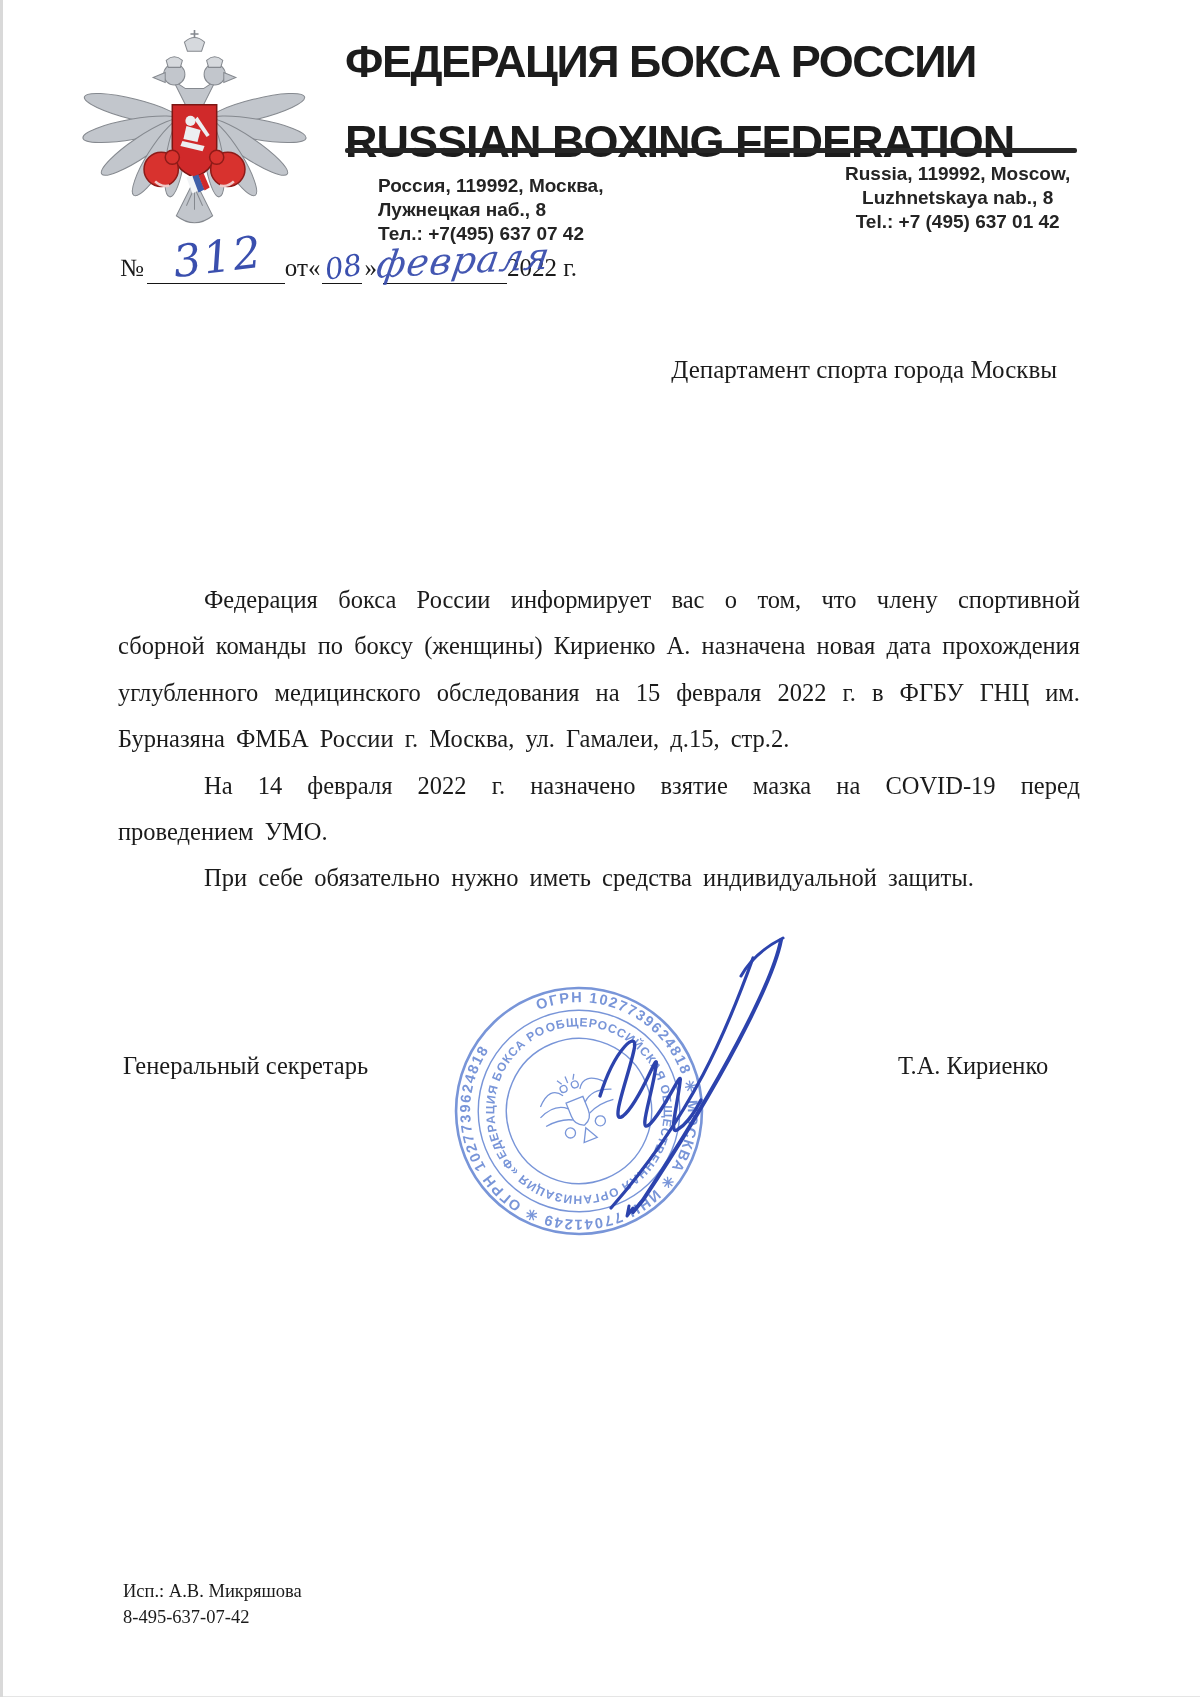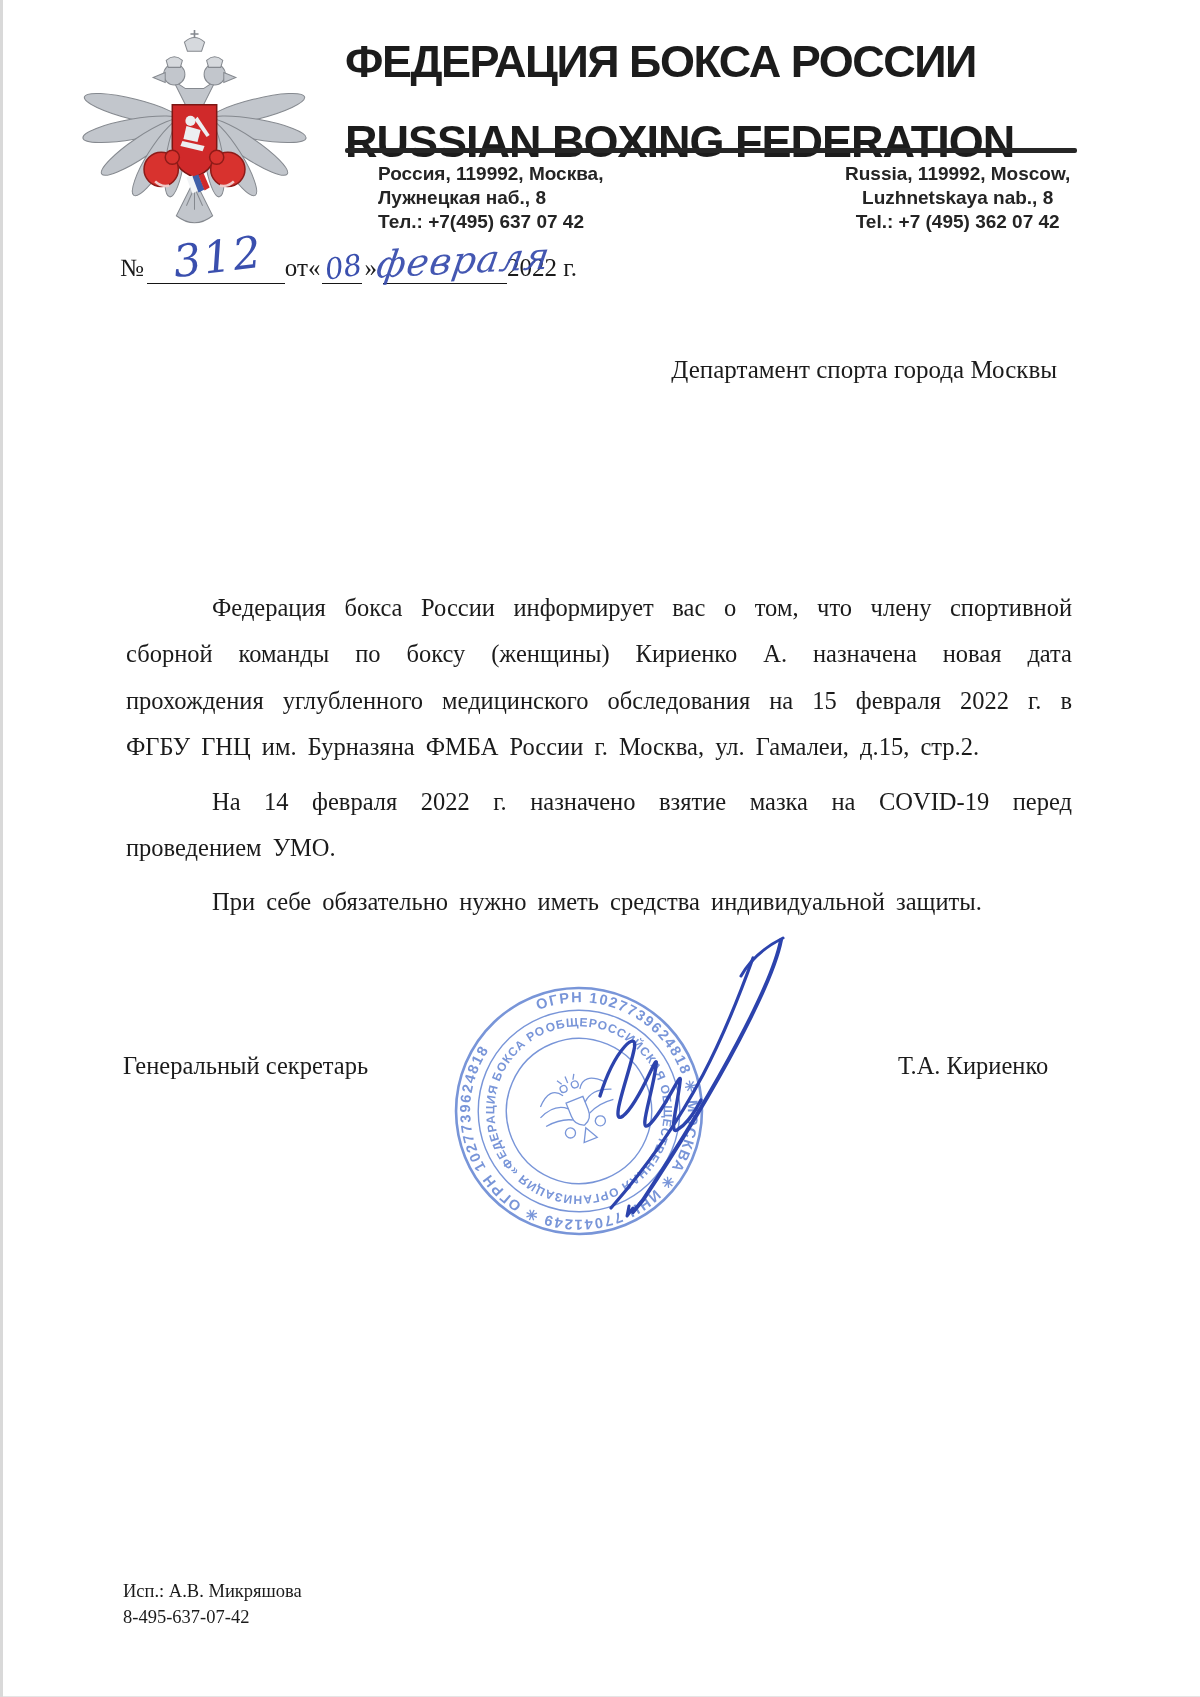--- a/index.html
+++ b/index.html
@@ -24,21 +24,21 @@
   }
   .header-divider {
     position:absolute; left:345px; top:148px; width:732px; height:5px;
     background:#262626; border-radius:2px;
   }
   .addr {
     position:absolute; top:162px;
     font-family:"Liberation Sans", sans-serif; font-weight:700;
     font-size:19px; line-height:24px; color:#242424; white-space:nowrap;
   }
-  .addr-ru { left:378px; }
+  .addr-ru { left:378px;margin-top:12px; }
   .addr-en { left:845px;text-align:center; }
 
   
   .refline {
     position:absolute; left:120px; top:248px; height:36px;
     font-size:25px; display:flex; align-items:flex-end; white-space:nowrap;
   }
   .refline .lbl { padding-bottom:2px; }
   .u { display:inline-block; border-bottom:1.6px solid #161616; height:34px; position:relative; }
   .u-num { width:138px; margin-left:3px; }
@@ -58,21 +58,21 @@
   .recipient {
     position:absolute; top:356px; right:143px;
     font-size:25px; white-space:nowrap;
   }
 
   
   .body-text {
     position:absolute; left:118px; top:577px; width:962px;
     font-size:24.5px; line-height:46.4px; text-align:justify; word-spacing:5px;
   }
-  .body-text p { margin:8px; text-indent:86px; }
+  .body-text p { margin:0; text-indent:86px; }
 
   
   .sig-title { position:absolute; left:123px; top:1052px; font-size:24.5px; white-space:nowrap; }
   .sig-name  { position:absolute; left:898px; top:1052px; font-size:24.5px; white-space:nowrap;text-align:right; }
 
   .stamp { position:absolute; left:448px; top:980px; width:262px; height:262px; opacity:.82; }
   .sig-scribble { position:absolute; left:545px; top:918px; width:270px; height:310px; }
 
   
   .footer {
@@ -168,21 +168,21 @@
   <div class="header-divider"></div>
 
   <div class="addr addr-ru">
     <div>Россия, 119992, Москва,</div>
     <div>Лужнецкая наб., 8</div>
     <div>Тел.: +7(495) 637 07 42</div>
   </div>
   <div class="addr addr-en">
     <div>Russia, 119992, Moscow,</div>
     <div>Luzhnetskaya nab., 8</div>
-    <div>Tel.: +7 (495) 362 07 42</div>
+    <div>Tel.: +7 (495) 637 01 42</div>
   </div>
 
   <div class="refline">
     <span class="lbl">№</span>
     <span class="u u-num">
       <span class="hand hand-num">312</span>
     </span>
     <span class="gap-ot">от</span>
     <span class="lbl">«</span>
     <span class="u u-day">

